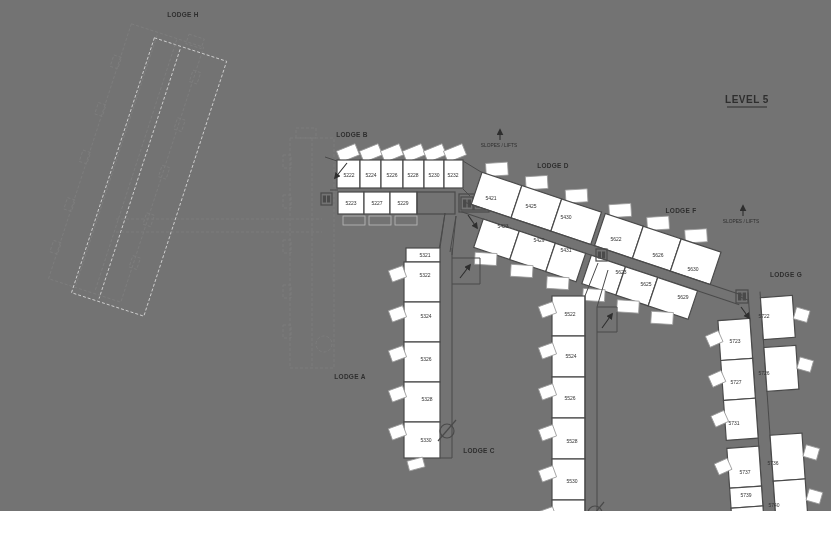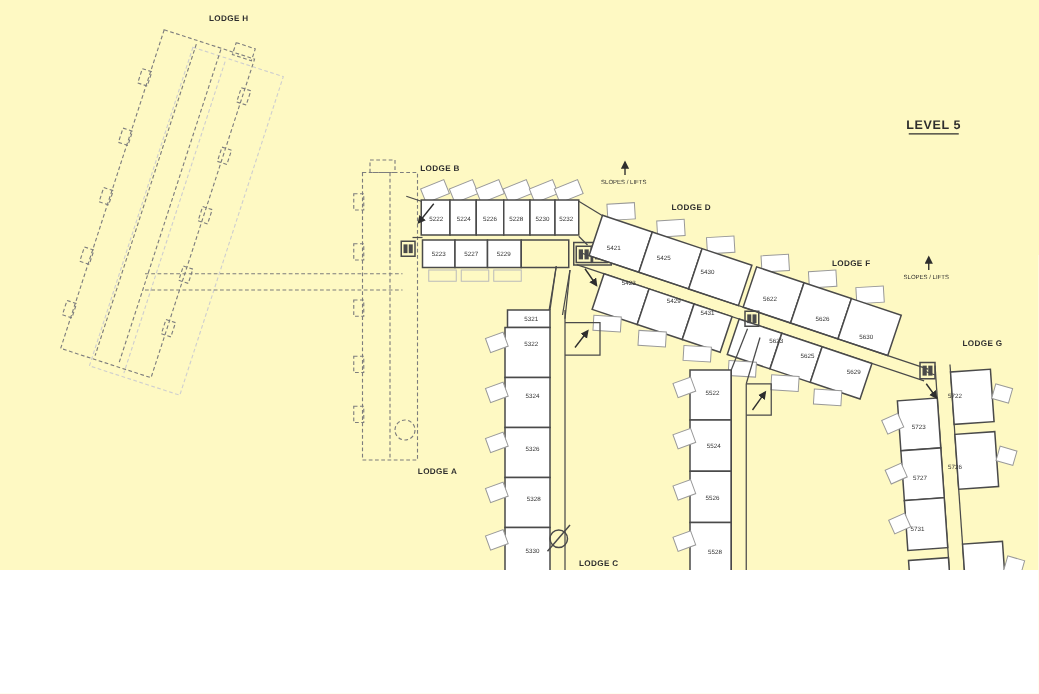--- a/index.html
+++ b/index.html
@@ -1,16 +1,16 @@
 <!DOCTYPE html>
 <html><head>
 <meta charset="utf-8">
 <style>
   html,body{margin:0;padding:0;background:#fff;}
-  .stage{position:relative;width:831px;height:456px;background:#fef9c3;overflow:hidden;
+  .stage{position:relative;width:831px;height:511px;background:#737373;overflow:hidden;
          font-family:"Liberation Sans",sans-serif;}
   svg{display:block;}
   text{fill:#2e2e2e;font-family:"Liberation Sans",sans-serif;}
   .rm{font-size:5px;text-anchor:middle;fill:#333;}
   .lodge{font-size:6.5px;font-weight:bold;text-anchor:middle;letter-spacing:.3px;}
   .title{font-size:10px;font-weight:bold;text-anchor:middle;letter-spacing:.5px;}
   .sl{font-size:4.8px;text-anchor:middle;}
   .wall{fill:#ffffff;stroke:#4a4a4a;stroke-width:1.2;}
   .wline{fill:none;stroke:#4a4a4a;stroke-width:1.2;}
   .cor{fill:none;stroke:#4a4a4a;stroke-width:1;}

